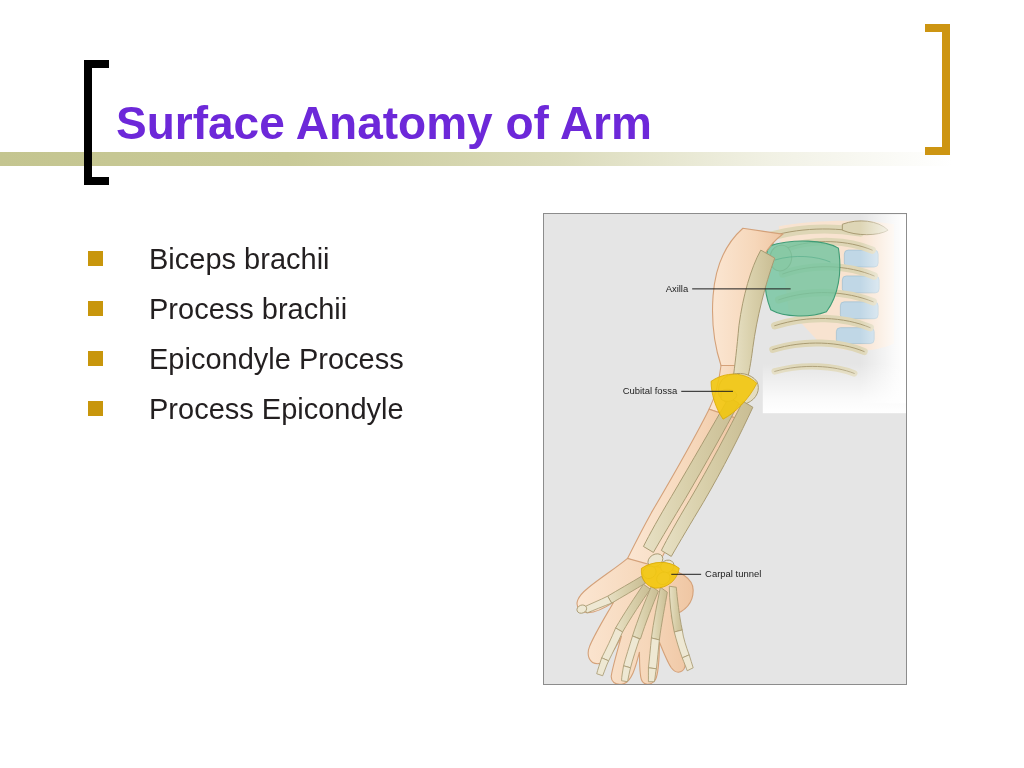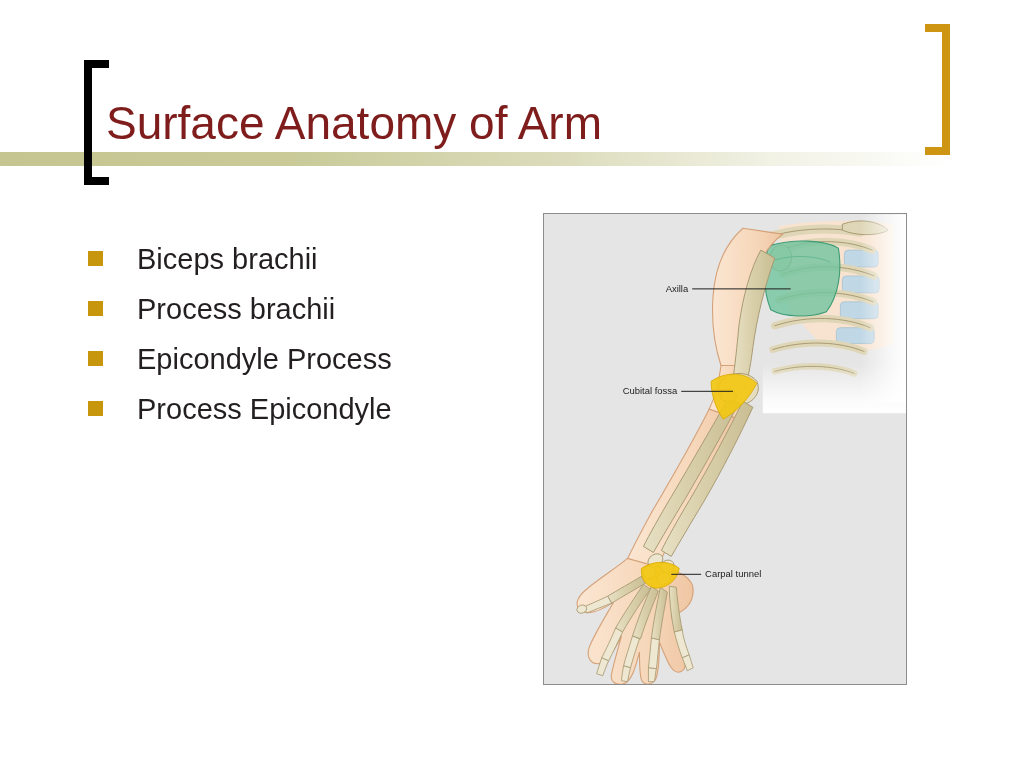--- a/index.html
+++ b/index.html
@@ -52,28 +52,28 @@
     width: 25px;
     height: 131px;
     border-right: 8px solid #cd9512;
     border-top: 8px solid #cd9512;
     border-bottom: 8px solid #cd9512;
     box-sizing: border-box;
   }
 
   .slide-title {
     position: absolute;
-    left: 106px;
+    left: 116px;
     top: 96px;
     font-size: 46px;
     line-height: 54px;
-    color: #7f1d1d;
+    color: #6d28d9;
     letter-spacing: 0px;
     white-space: nowrap;
-    font-weight: normal;
+    font-weight: bold;
     margin: 0;
   }
 
   
   .bullet-list {
     position: absolute;
     left: 88px;
     top: 240px;
     width: 420px;
     margin: 0;
@@ -91,20 +91,21 @@
     background: #c8960c;
     flex: 0 0 auto;
     margin-top: 11px;
     margin-right: 34px;
   }
   .bullet-text {
     font-size: 29px;
     line-height: 39px;
     color: #231f20;
     max-width: 330px;
+    margin-left: 12px;
   }
 
   
   .figure-frame {
     position: absolute;
     left: 543px;
     top: 213px;
     width: 364px;
     height: 472px;
     border: 1.5px solid #8c8c8c;

